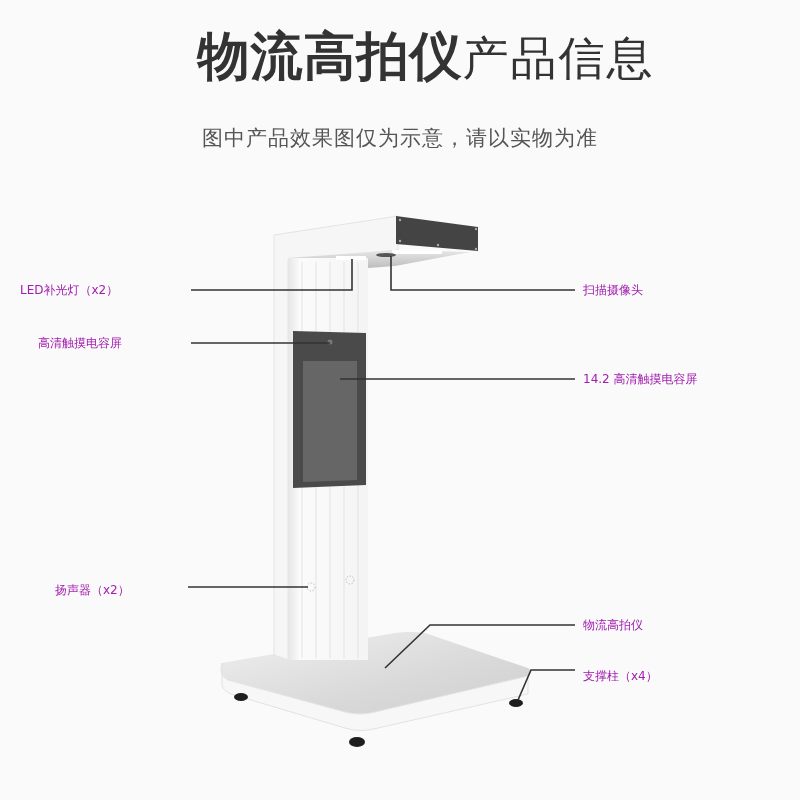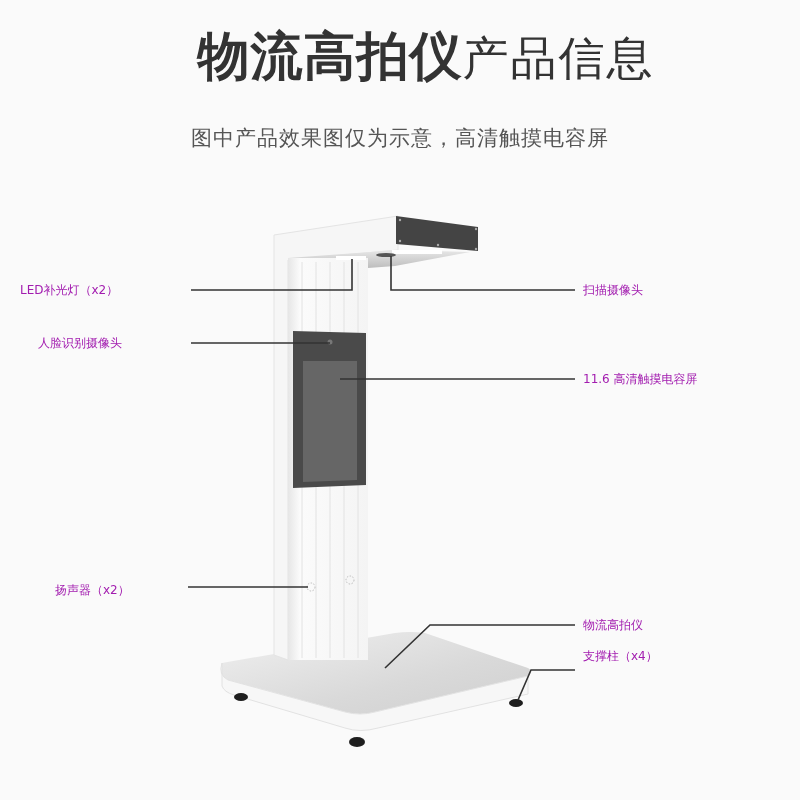--- a/index.html
+++ b/index.html
@@ -24,21 +24,21 @@
     position:absolute; font-size:12px; color:#a21caf; white-space:nowrap; line-height:22px;
   }
   svg.product { position:absolute; left:0; top:0; }
 </style>
 </head>
 <body>
 
 <div class="title">
   <span class="bold">物流高拍仪</span><span class="light">产品信息</span>
 </div>
-<div class="subtitle">图中产品效果图仅为示意，高清触摸电容屏</div>
+<div class="subtitle">图中产品效果图仅为示意，请以实物为准</div>
 
 <svg class="product" width="800" height="800" viewBox="0 0 800 800">
   <defs>
     <linearGradient id="colGrad" x1="0" x2="1" y1="0" y2="0">
       <stop offset="0" stop-color="#e6e6e6"></stop>
       <stop offset="0.15" stop-color="#fbfbfb"></stop>
       <stop offset="1" stop-color="#f4f4f4"></stop>
     </linearGradient>
     <linearGradient id="baseTop" x1="0" x2="1" y1="0" y2="1">
       <stop offset="0" stop-color="#f0f0f0"></stop>
@@ -99,18 +99,18 @@
     <polyline points="575,290 391,290 391,256"></polyline>
     <line x1="191" y1="343" x2="330" y2="343"></line>
     <line x1="575" y1="379" x2="340" y2="379"></line>
     <line x1="188" y1="587" x2="308" y2="587"></line>
     <polyline points="575,625 430,625 385,668"></polyline>
     <polyline points="575,670 531,670 518,700"></polyline>
   </g>
 </svg>
 
 <div class="label" style="left:20px; top:279px;">LED补光灯（x2）</div>
-<div class="label" style="left:38px; top:332px;">人脸识别摄像头</div>
+<div class="label" style="left:38px; top:332px;">高清触摸电容屏</div>
 <div class="label" style="left:55px; top:579px;">扬声器（x2）</div>
 <div class="label" style="left:583px; top:279px;text-align:right;">扫描摄像头</div>
-<div class="label" style="left:583px; top:368px;">11.6 高清触摸电容屏</div>
+<div class="label" style="left:583px; top:368px;">14.2 高清触摸电容屏</div>
 <div class="label" style="left:583px; top:614px;">物流高拍仪</div>
-<div class="label" style="left:583px; top:645px;">支撑柱（x4）</div>
+<div class="label" style="left:583px; top:665px;">支撑柱（x4）</div>
 
 </body></html>

